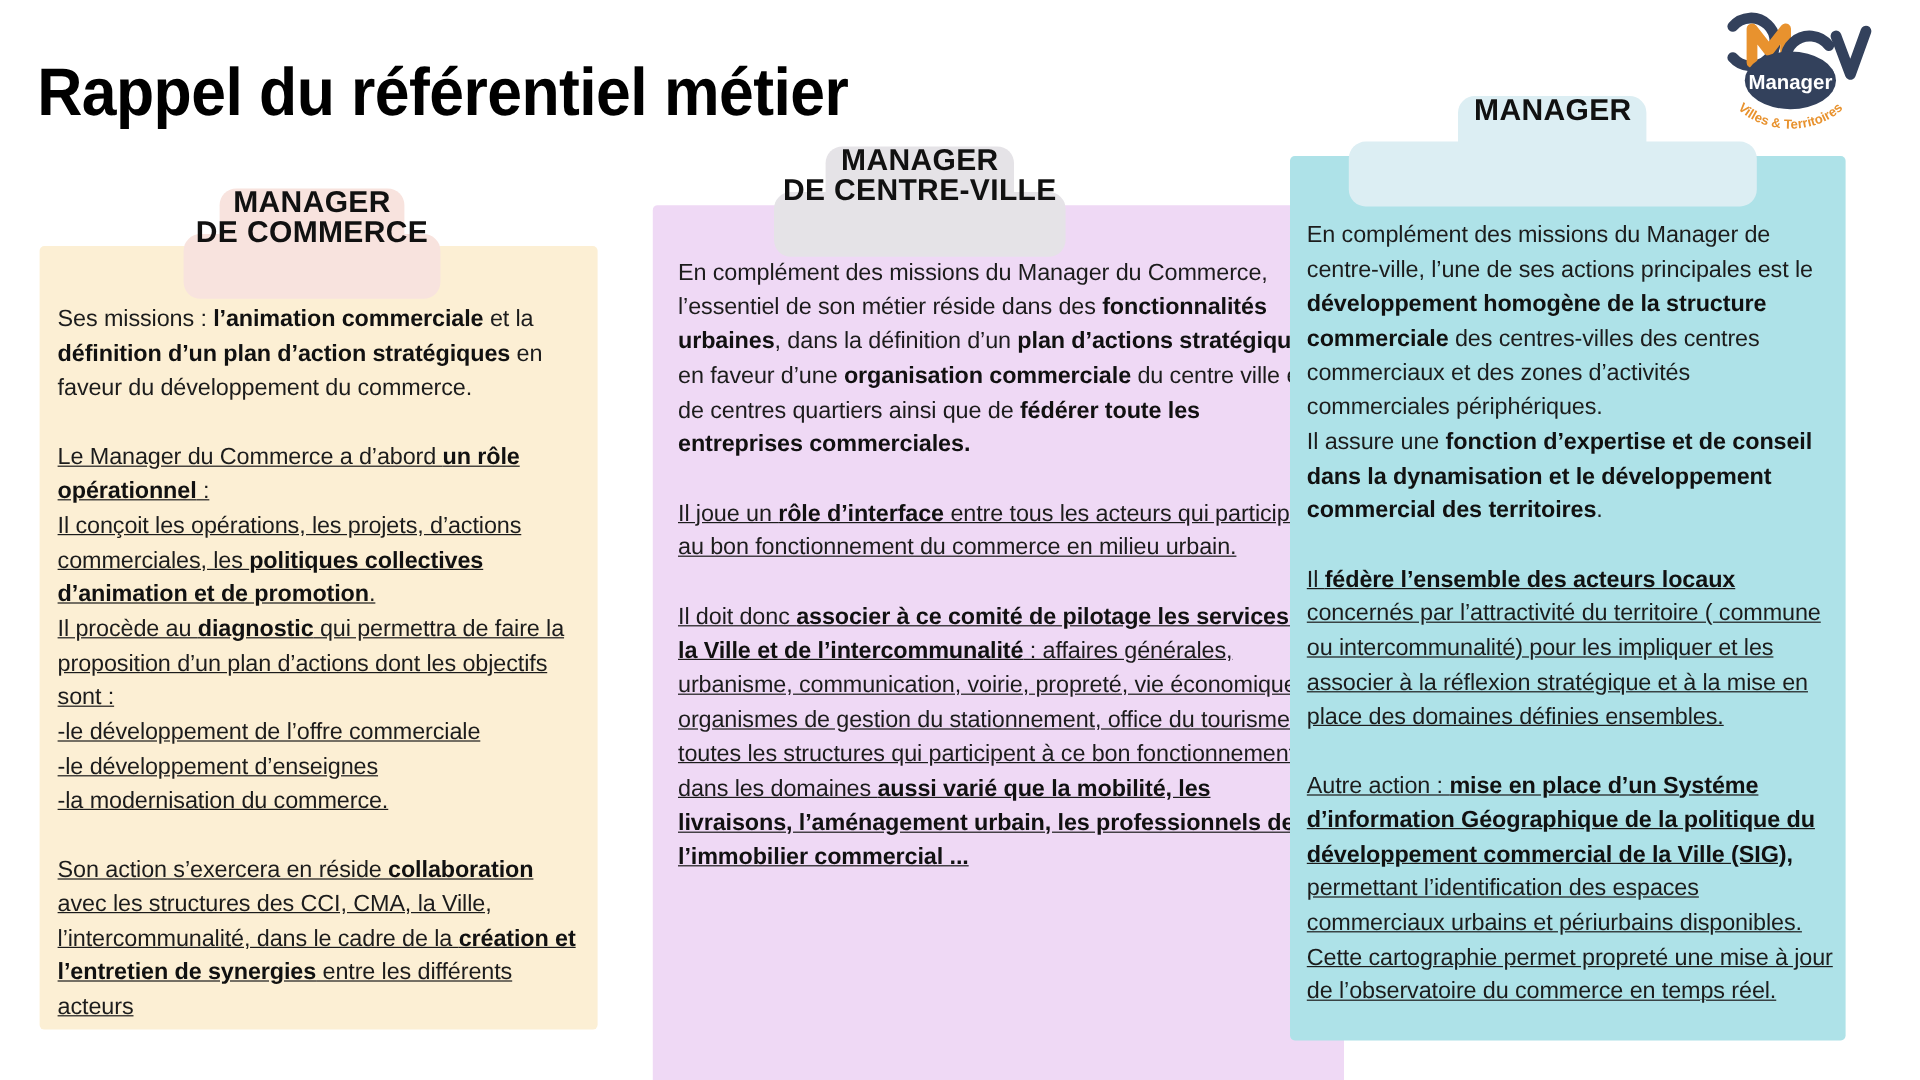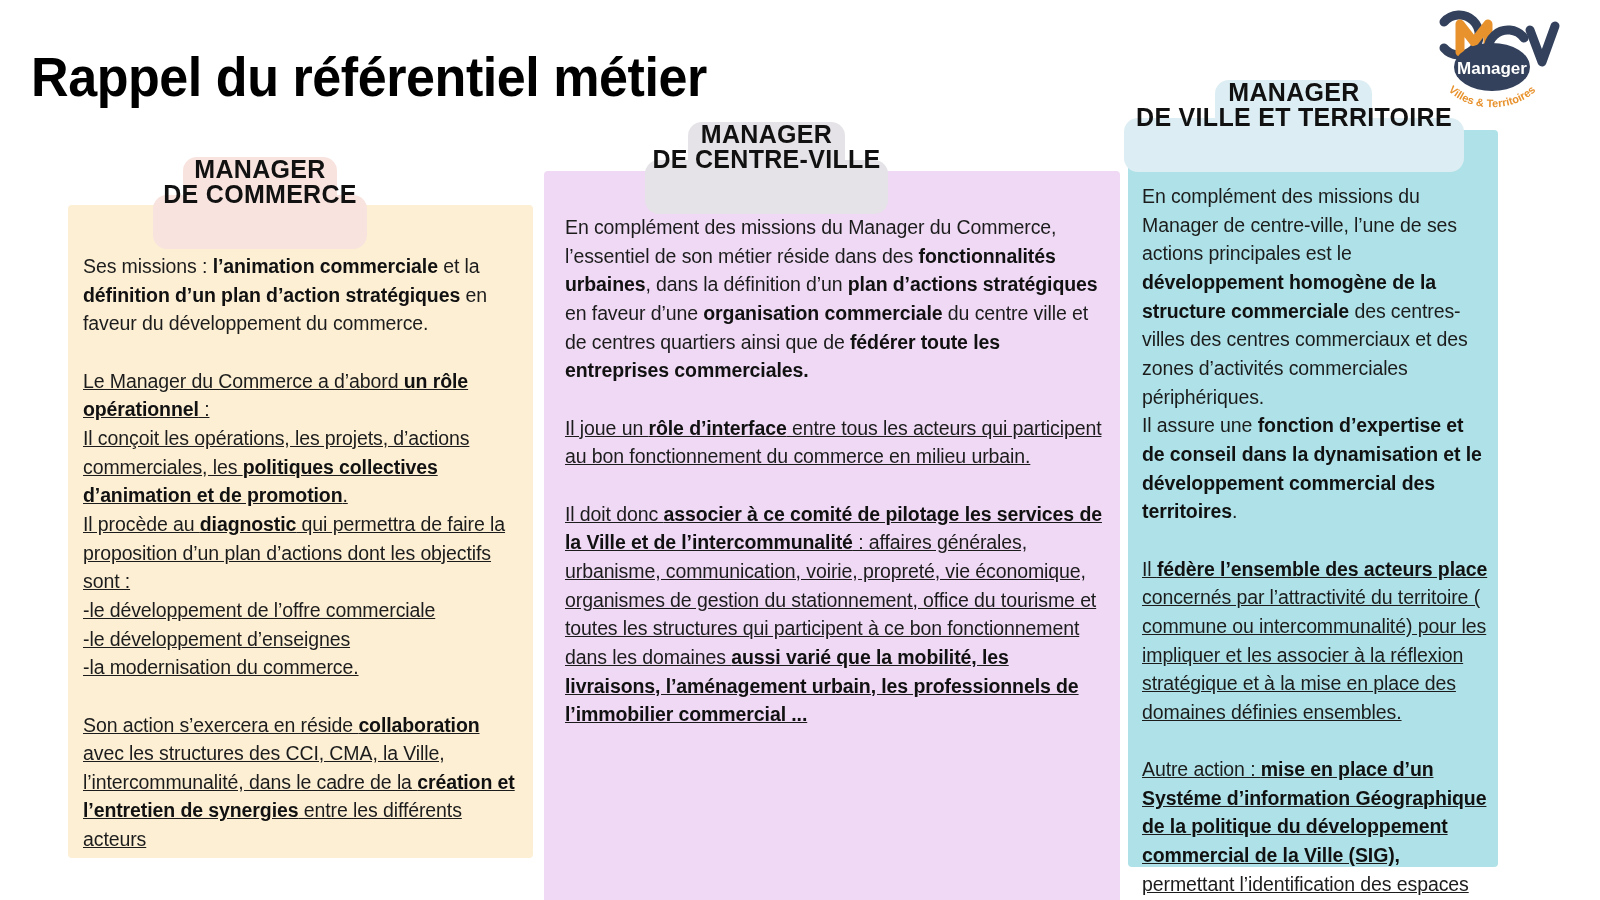--- a/index.html
+++ b/index.html
@@ -131,23 +131,23 @@
   }
   #badge-centreville .badge-bottom-plate {
     left: 0; top: 38px; width: 243px; height: 54px;
     background: #E5E3E7; border-radius: 14px;
   }
   #badge-centreville .badge-line:nth-of-type(1) { margin-top: 14px; }
   #badge-centreville .badge-line:nth-of-type(2) { margin-top: 13px; }
 
   
   #card-territoire {
-    left: 1128px;
+    left: 1075px;
     top: 130px;
-    width: 370px;
+    width: 463px;
     height: 737px;
     background: #AEE2E8;
   }
   #card-territoire .card-body {
     top: 52px;
     padding: 0 8px 0 14px;
   }
   #badge-territoire { left: 1124px; top: 80px; width: 340px; height: 92px; }
   #badge-territoire .badge-top-plate {
     left: 91px; top: 0; width: 157px; height: 56px;
@@ -179,21 +179,21 @@
     <ellipse cx="80" cy="63" rx="38" ry="24" fill="#33415C"></ellipse>
     <text x="80" y="70" text-anchor="middle" font-family="'Liberation Sans', sans-serif" font-size="17" font-weight="700" fill="#ffffff">Manager</text>
 
     <path id="tagArc" d="M28 74 A 54 40 0 0 0 132 74" fill="none"></path>
     <text font-family="'Liberation Sans', sans-serif" font-size="11" font-weight="700" fill="#E8922E">
       <textPath href="#tagArc" startOffset="50%" text-anchor="middle">Villes &amp; Territoires</textPath>
     </text>
   </svg>
 </div>
 
-<div class="card" id="card-commerce" style="background: rgb(252, 239, 212); margin-left: 35px;">
+<div class="card" id="card-commerce" style="background: rgb(252, 239, 212);">
   <div class="card-body">
       <p><span>Ses missions : </span><b>l’animation commerciale</b><span> et la </span><b>définition d’un plan d’action stratégiques</b><span> en faveur du développement du commerce.</span></p>
       <p class="gap"><span>Le Manager du Commerce a d’abord </span><b>un rôle opérationnel</b><span> :</span><br><span>Il conçoit les opérations, les projets, d’actions commerciales, les </span><b>politiques collectives d’animation et de promotion</b><span>.</span><br><span>Il procède au </span><b>diagnostic</b><span> qui permettra de faire la proposition d’un plan d’actions dont les objectifs sont :</span><br><span>-le développement de l’offre commerciale</span><br><span>-le développement d’enseignes</span><br><span>-la modernisation du commerce.</span></p>
       <p class="gap"><span>Son action s’exercera en réside </span><b>collaboration</b><span> avec les structures des CCI, CMA, la Ville, l’intercommunalité, dans le cadre de la </span><b>création et l’entretien de synergies</b><span> entre les différents acteurs</span></p>
     </div>
 </div>
 <div class="badge" id="badge-commerce">
   <span class="badge-top-plate" style="background: rgb(248, 227, 222);"></span>
   <span class="badge-bottom-plate" style="background: rgb(248, 227, 222);"></span>
   <span class="badge-line">MANAGER</span>
@@ -210,22 +210,21 @@
 <div class="badge" id="badge-centreville">
   <span class="badge-top-plate" style="background: rgb(229, 227, 231);"></span>
   <span class="badge-bottom-plate" style="background: rgb(229, 227, 231);"></span>
   <span class="badge-line">MANAGER</span>
   <span class="badge-line">DE CENTRE-VILLE</span>
 </div>
 
 <div class="card" id="card-territoire" style="background: rgb(174, 226, 232);">
   <div class="card-body">
       <p><span>En complément des missions du Manager de centre-ville, l’une de ses actions principales est le </span><b>développement homogène de la structure commerciale</b><span> des centres-villes des centres commerciaux et des zones d’activités commerciales périphériques.</span><br><span>Il assure une </span><b>fonction d’expertise et de conseil dans la dynamisation et le développement commercial des territoires</b><span>.</span></p>
-      <p class="gap"><span>Il </span><b>fédère l’ensemble des acteurs place</b><span> concernés par l’attractivité du territoire ( commune ou intercommunalité) pour les impliquer et les associer à la réflexion stratégique et à la mise en place des domaines définies ensembles.</span></p>
+      <p class="gap"><span>Il </span><b>fédère l’ensemble des acteurs locaux</b><span> concernés par l’attractivité du territoire ( commune ou intercommunalité) pour les impliquer et les associer à la réflexion stratégique et à la mise en place des domaines définies ensembles.</span></p>
       <p class="gap"><span>Autre action : </span><b>mise en place d’un Systéme d’information Géographique de la politique du développement commercial de la Ville (SIG),</b><span> permettant l’identification des espaces commerciaux urbains et périurbains disponibles. Cette cartographie permet propreté une mise à jour de l’observatoire du commerce en temps réel.</span></p>
     </div>
 </div>
 <div class="badge" id="badge-territoire">
   <span class="badge-top-plate" style="background: rgb(220, 238, 243);"></span>
   <span class="badge-bottom-plate" style="background: rgb(220, 238, 243);"></span>
   <span class="badge-line">MANAGER</span>
-  <span class="badge-line">DE VILLE ET TERRITOIRE</span>
 </div>
 
 </body></html>

